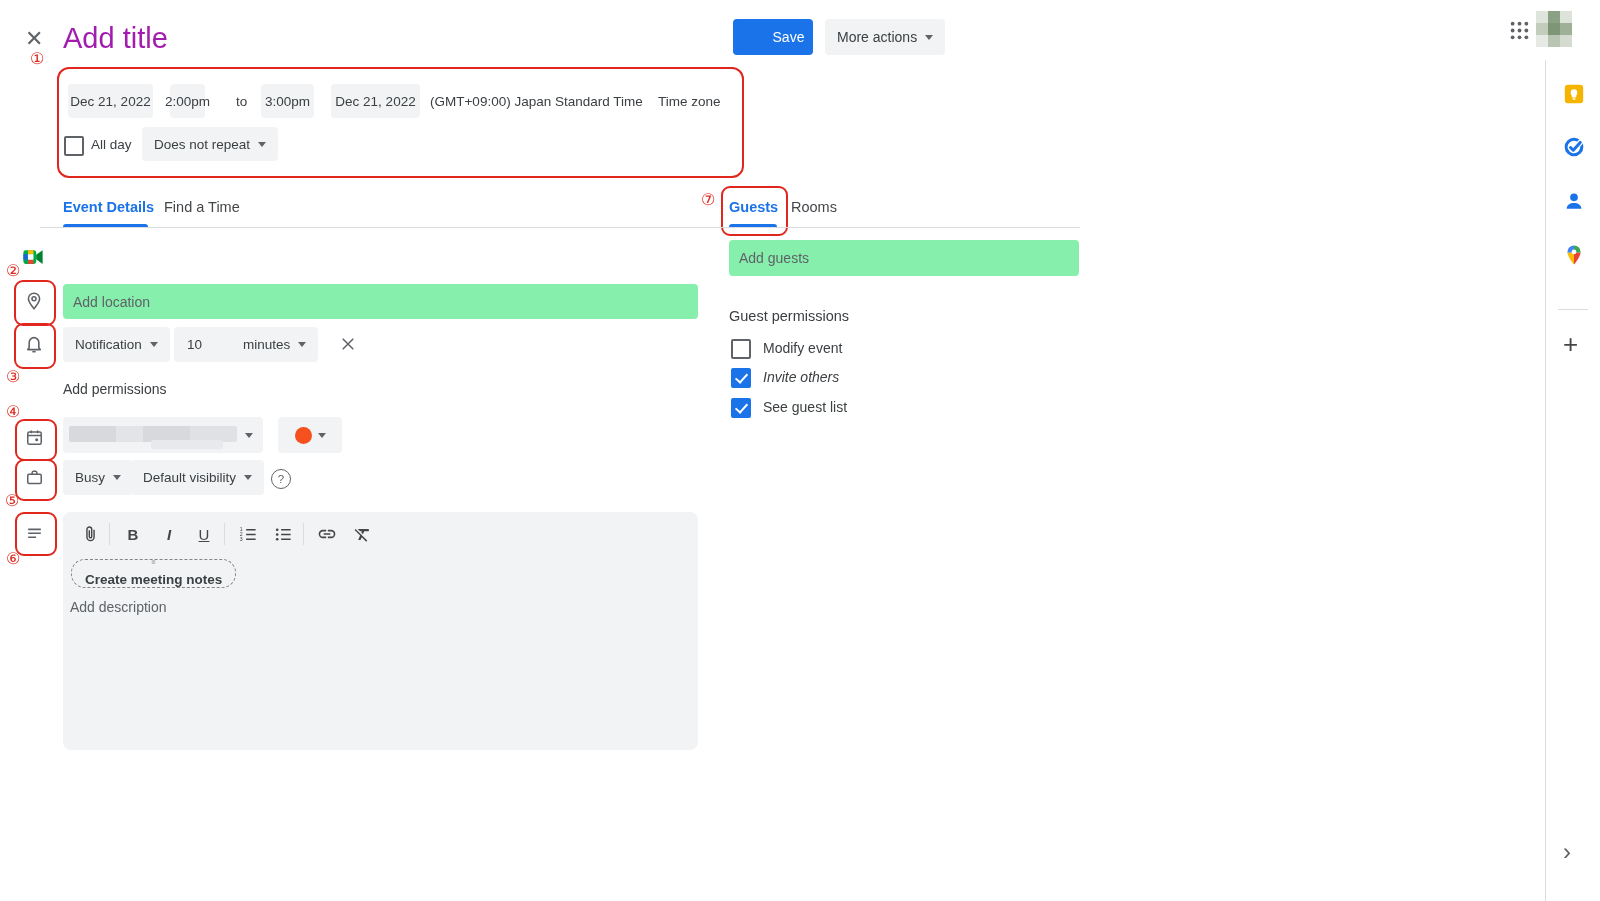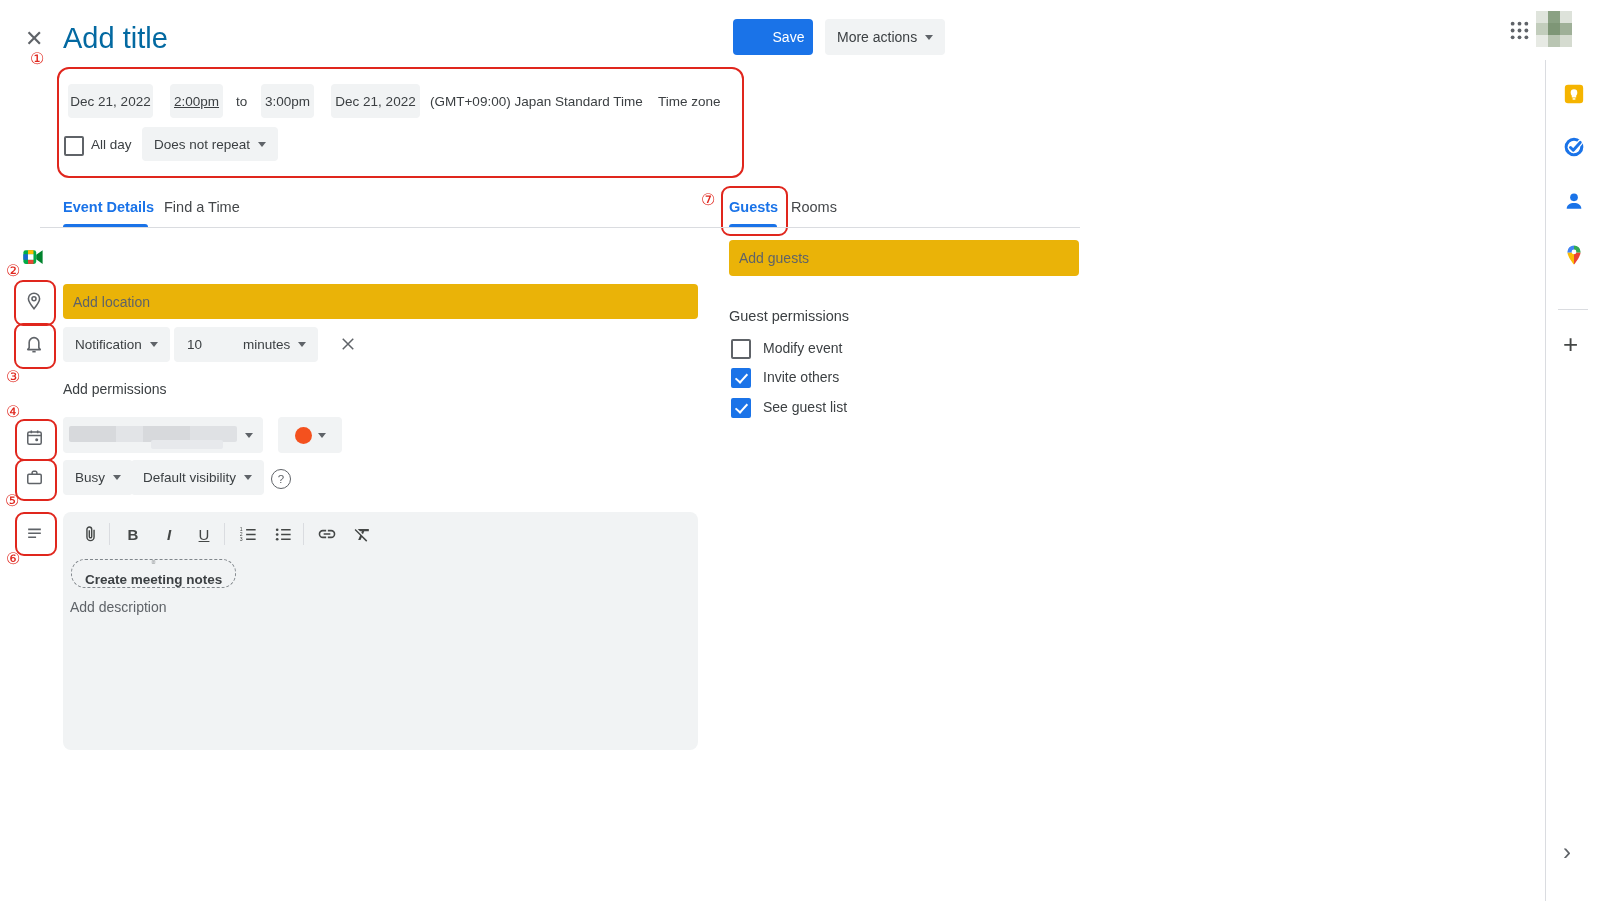--- a/index.html
+++ b/index.html
@@ -7,21 +7,21 @@
         font-family:"Liberation Sans","DejaVu Sans",sans-serif;color:#3c4043;font-size:14px;}
   .abs{position:absolute;}
   .gbtn{background:#f1f3f4;border-radius:4px;display:flex;align-items:center;justify-content:center;
         color:#3c4043;font-size:13.5px;cursor:pointer;}
   .dd{display:flex;align-items:center;gap:8px;padding:0 12px;}
   .caret{width:0;height:0;border-left:4px solid transparent;border-right:4px solid transparent;
          border-top:5px solid #5f6368;display:inline-block;}
   .blue-btn{background:#1a73e8;color:#fff;border:none;border-radius:4px;font-size:14px;
             display:flex;align-items:center;justify-content:center;cursor:pointer;
             font-family:"Liberation Sans",sans-serif;}
-  .field{background:#eab308;border-radius:4px;display:flex;align-items:center;padding:0 10px;
+  .field{background:#86efac;border-radius:4px;display:flex;align-items:center;padding:0 10px;
          color:#5f6368;font-size:14px;}
   .redbox{position:absolute;border:2.5px solid #e0261d;border-radius:9px;background:transparent;pointer-events:none;}
   .ann{position:absolute;color:#e0261d;font-size:16px;font-family:"Liberation Serif",serif;line-height:1;}
   .tab{font-size:14.5px;cursor:pointer;}
   .tab.active{color:#1a73e8;font-weight:bold;}
   .tab.inactive{color:#44474a;}
   .tab-underline{position:absolute;height:3px;background:#1a73e8;border-radius:3px 3px 0 0;}
   .hline{position:absolute;height:1px;background:#dadce0;}
   .vline{position:absolute;width:1px;background:#dadce0;}
   .checkbox{position:absolute;width:16px;height:16px;border:2px solid #5f6368;border-radius:2px;background:#fff;cursor:pointer;}
@@ -40,21 +40,21 @@
       display:flex;align-items:center;justify-content:center;font-size:11.5px;color:#5f6368;cursor:pointer;}
   .redact{position:absolute;border-radius:2px;}
   .sb-icon{position:absolute;width:24px;height:24px;display:flex;align-items:center;justify-content:center;cursor:pointer;}
 </style>
 </head>
 <body>
 
 <div class="page">
 
   <div class="abs" style="left:25px;top:26px;font-size:22px;color:#5f6368;cursor:pointer;">✕</div>
-  <div class="abs" style="left:63px;top:22px;font-size:29px;color:#0369a1;border-bottom:1px solid transparent;">Add title</div>
+  <div class="abs" style="left:63px;top:22px;font-size:29px;color:#a21caf;border-bottom:1px solid transparent;">Add title</div>
 
   <button class="blue-btn abs" style="left:733px;top:19px;width:80px;height:36px;padding-left:37px;">Save</button>
   <div class="gbtn dd abs" style="left:825px;top:19px;height:36px;font-size:14px;">
     <span>More actions</span>
     <span class="caret"></span>
   </div>
 
   <div class="abs" style="left:1510px;top:21px;">
     <svg width="19" height="19" viewBox="0 0 18 18" fill="#5f6368">
       <circle cx="2.5" cy="2.5" r="1.8"></circle>
@@ -79,21 +79,21 @@
       <rect x="0" y="2" width="1" height="1" fill="#e7eae4"></rect>
         <rect x="1" y="2" width="1" height="1" fill="#b9c5b2"></rect>
       <rect x="2" y="2" width="1" height="1" fill="#d5dbd0"></rect>
     </svg>
   </div>
 
   <div class="redbox" style="left:57px;top:67px;width:683px;height:107px;border-radius:12px;"></div>
   <div class="ann" style="left:30px;top:51px;">①</div>
 
   <div class="gbtn abs" style="left:68px;top:84px;width:85px;height:34px;">Dec 21, 2022</div>
-  <div class="gbtn abs" style="left:170px;top:84px;width:53px;height:34px;text-decoration:underline;">2:00pm</div>
+  <div class="gbtn abs" style="left:170px;top:84px;width:35px;height:34px;">2:00pm</div>
   <div class="abs" style="left:236px;top:94px;font-size:13.5px;">to</div>
   <div class="gbtn abs" style="left:261px;top:84px;width:53px;height:34px;">3:00pm</div>
   <div class="gbtn abs" style="left:331px;top:84px;width:89px;height:34px;">Dec 21, 2022</div>
   <div class="abs" style="left:430px;top:94px;font-size:13.5px;">(GMT+09:00) Japan Standard Time</div>
   <div class="abs" style="left:658px;top:94px;font-size:13.5px;cursor:pointer;">Time zone</div>
 
   <div class="checkbox" style="left:64px;top:136px;" data-checked="false"></div>
   <div class="abs" style="left:91px;top:137px;font-size:13.5px;">All day</div>
   <div class="gbtn dd abs" style="left:142px;top:127px;height:34px;">
     <span>Does not repeat</span>
@@ -265,21 +265,21 @@
   <div class="field abs" style="left:729px;top:240px;width:330px;height:36px;">
     <span>Add guests</span>
   </div>
 
   <div class="abs" style="left:729px;top:308px;font-size:14.5px;text-align:center;">Guest permissions</div>
 
   <div class="checkbox" style="left:731px;top:339px;" data-checked="false"></div>
   <div class="abs" style="left:763px;top:340px;">Modify event</div>
 
   <div class="checkbox" style="left:731px;top:368px;" data-checked="true"></div>
-  <div class="abs" style="left:763px;top:369px;">Invite others</div>
+  <div class="abs" style="left:763px;top:369px;font-style:italic;">Invite others</div>
 
   <div class="checkbox" style="left:731px;top:398px;" data-checked="true"></div>
   <div class="abs" style="left:763px;top:399px;">See guest list</div>
 
   <div class="vline" style="left:1545px;top:60px;height:841px;"></div>
 
   <div class="sb-icon" style="left:1562px;top:82px;">
     <svg width="22" height="22" viewBox="0 0 24 24">
       <rect x="2" y="2" width="20" height="20" rx="3.5" fill="#f5b400"></rect>
       <circle cx="12" cy="10.5" r="3.6" fill="#fff"></circle>

